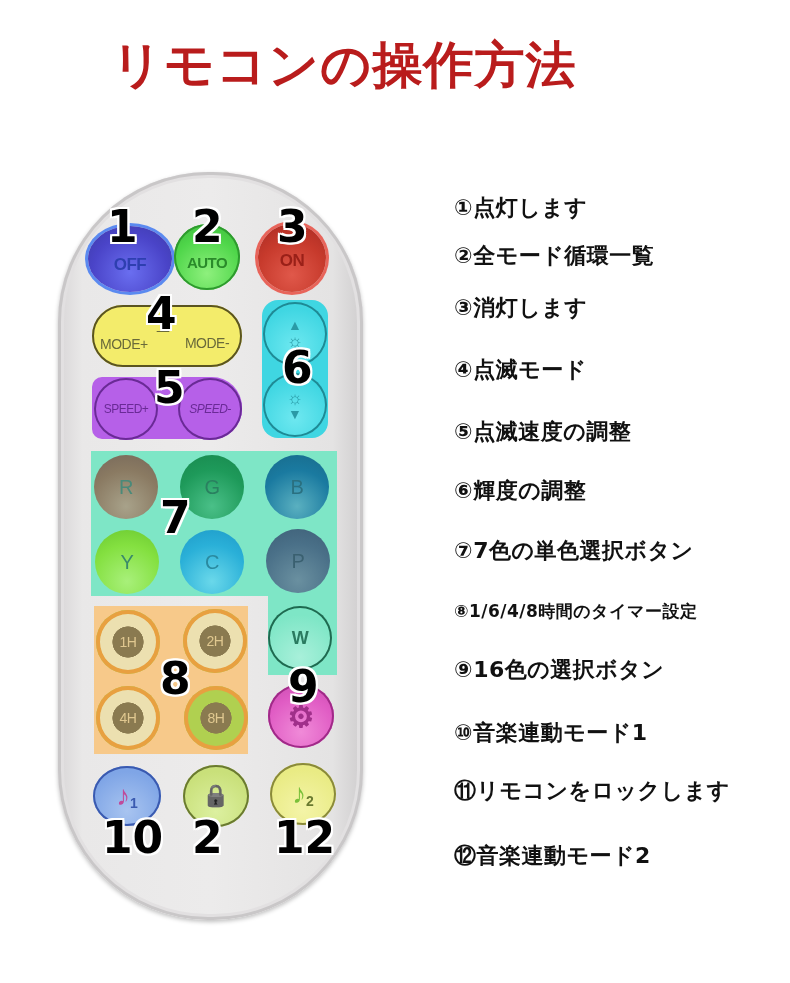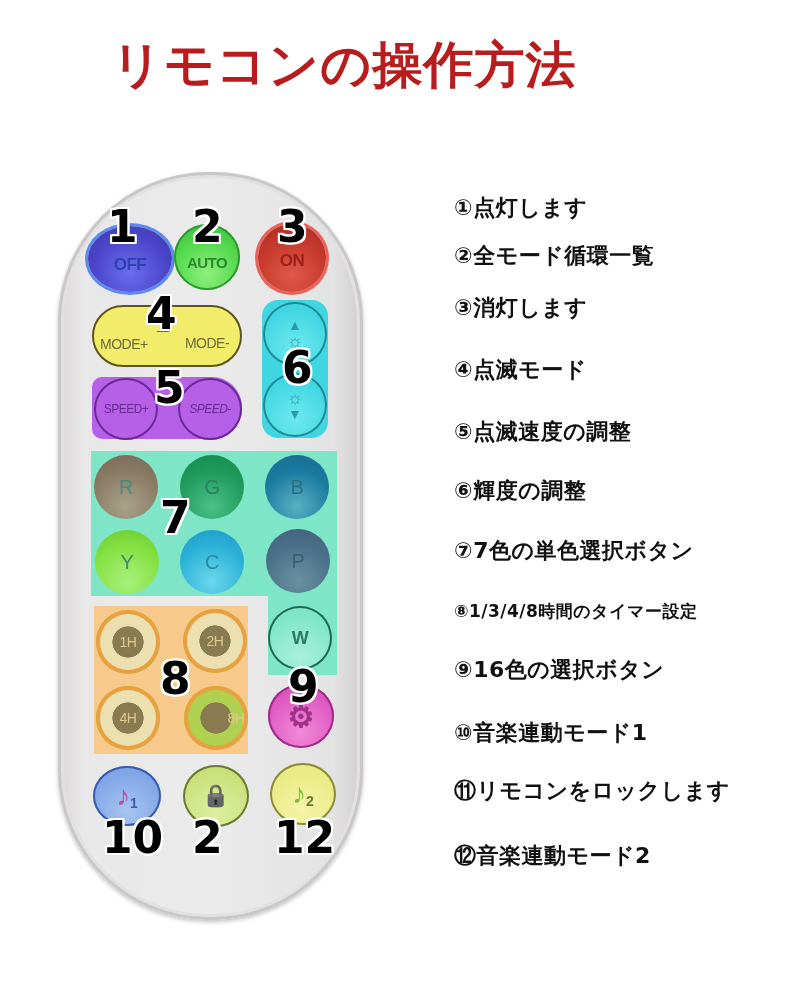--- a/index.html
+++ b/index.html
@@ -123,21 +123,21 @@
 <div class="btn" style="left:96px;top:610px;width:64px;height:64px;background:radial-gradient(circle, #8a7a50 0 34%, #ece0b0 35% 62%, #b0d050 63% 80%, transparent 81%);box-shadow:inset 0 0 0 4px #e8a040;">
   <span class="lbl" style="color:#e0c890;font-size:14px;font-weight:normal;">1H</span>
 </div>
 <div class="btn" style="left:183px;top:609px;width:64px;height:64px;background:radial-gradient(circle, #8a7a50 0 34%, #ece0b0 35% 62%, #b0d050 63% 80%, transparent 81%);box-shadow:inset 0 0 0 4px #e8a040;">
   <span class="lbl" style="color:#e0c890;font-size:14px;font-weight:normal;">2H</span>
 </div>
 <div class="btn" style="left:96px;top:686px;width:64px;height:64px;background:radial-gradient(circle, #8a7a50 0 34%, #ece0b0 35% 62%, #b0d050 63% 80%, transparent 81%);box-shadow:inset 0 0 0 4px #e8a040;">
   <span class="lbl" style="color:#e0c890;font-size:14px;font-weight:normal;">4H</span>
 </div>
 <div class="btn" style="left:184px;top:686px;width:64px;height:64px;background:radial-gradient(circle, #8a7a50 0 34%, #b0d050 35% 80%, transparent 81%);box-shadow:inset 0 0 0 4px #e8a040;">
-  <span class="lbl" style="color:#e0c890;font-size:14px;font-weight:normal;padding-left:40px;">8H</span>
+  <span class="lbl" style="color:#e0c890;font-size:14px;font-weight:normal;">8H</span>
 </div>
 
 <div class="btn" style="left:268px;top:684px;width:66px;height:64px;background:radial-gradient(circle at 50% 75%, #f08ad8 0%, #e05cc4 60%, #c84aae 100%);box-shadow:inset 0 0 0 2px #a02a88;">
   <span style="color:#a0308a;font-size:30px;">⚙</span>
 </div>
 
 <div class="btn" style="left:93px;top:766px;width:68px;height:60px;background:radial-gradient(circle at 50% 75%, #a8c4f0 0%, #7fa5e6 70%);box-shadow:inset 0 0 0 2px #3a5ab0;">
   <span style="color:#c04a9a;font-size:28px;">♪</span>
   <span style="color:#3a5ab0;font-size:14px;margin-top:14px;">1</span>
 </div>
@@ -162,17 +162,17 @@
 <div class="num" style="left:192px;top:816px;">2</div>
 <div class="num" style="left:274px;top:816px;">12</div>
 
 <div class="desc" style="top:193px;">①点灯します</div>
 <div class="desc" style="top:241px;">②全モード循環一覧</div>
 <div class="desc" style="top:293px;">③消灯します</div>
 <div class="desc" style="top:355px;">④点滅モード</div>
 <div class="desc" style="top:417px;">⑤点滅速度の調整</div>
 <div class="desc" style="top:476px;">⑥輝度の調整</div>
 <div class="desc" style="top:536px;">⑦7色の単色選択ボタン</div>
-<div class="desc small" style="top:600px;">⑧1/3/4/8時間のタイマー設定</div>
+<div class="desc small" style="top:600px;">⑧1/6/4/8時間のタイマー設定</div>
 <div class="desc" style="top:655px;">⑨16色の選択ボタン</div>
 <div class="desc" style="top:718px;">⑩音楽連動モード1</div>
 <div class="desc" style="top:776px;">⑪リモコンをロックします</div>
 <div class="desc" style="top:841px;">⑫音楽連動モード2</div>
 
 </body></html>

